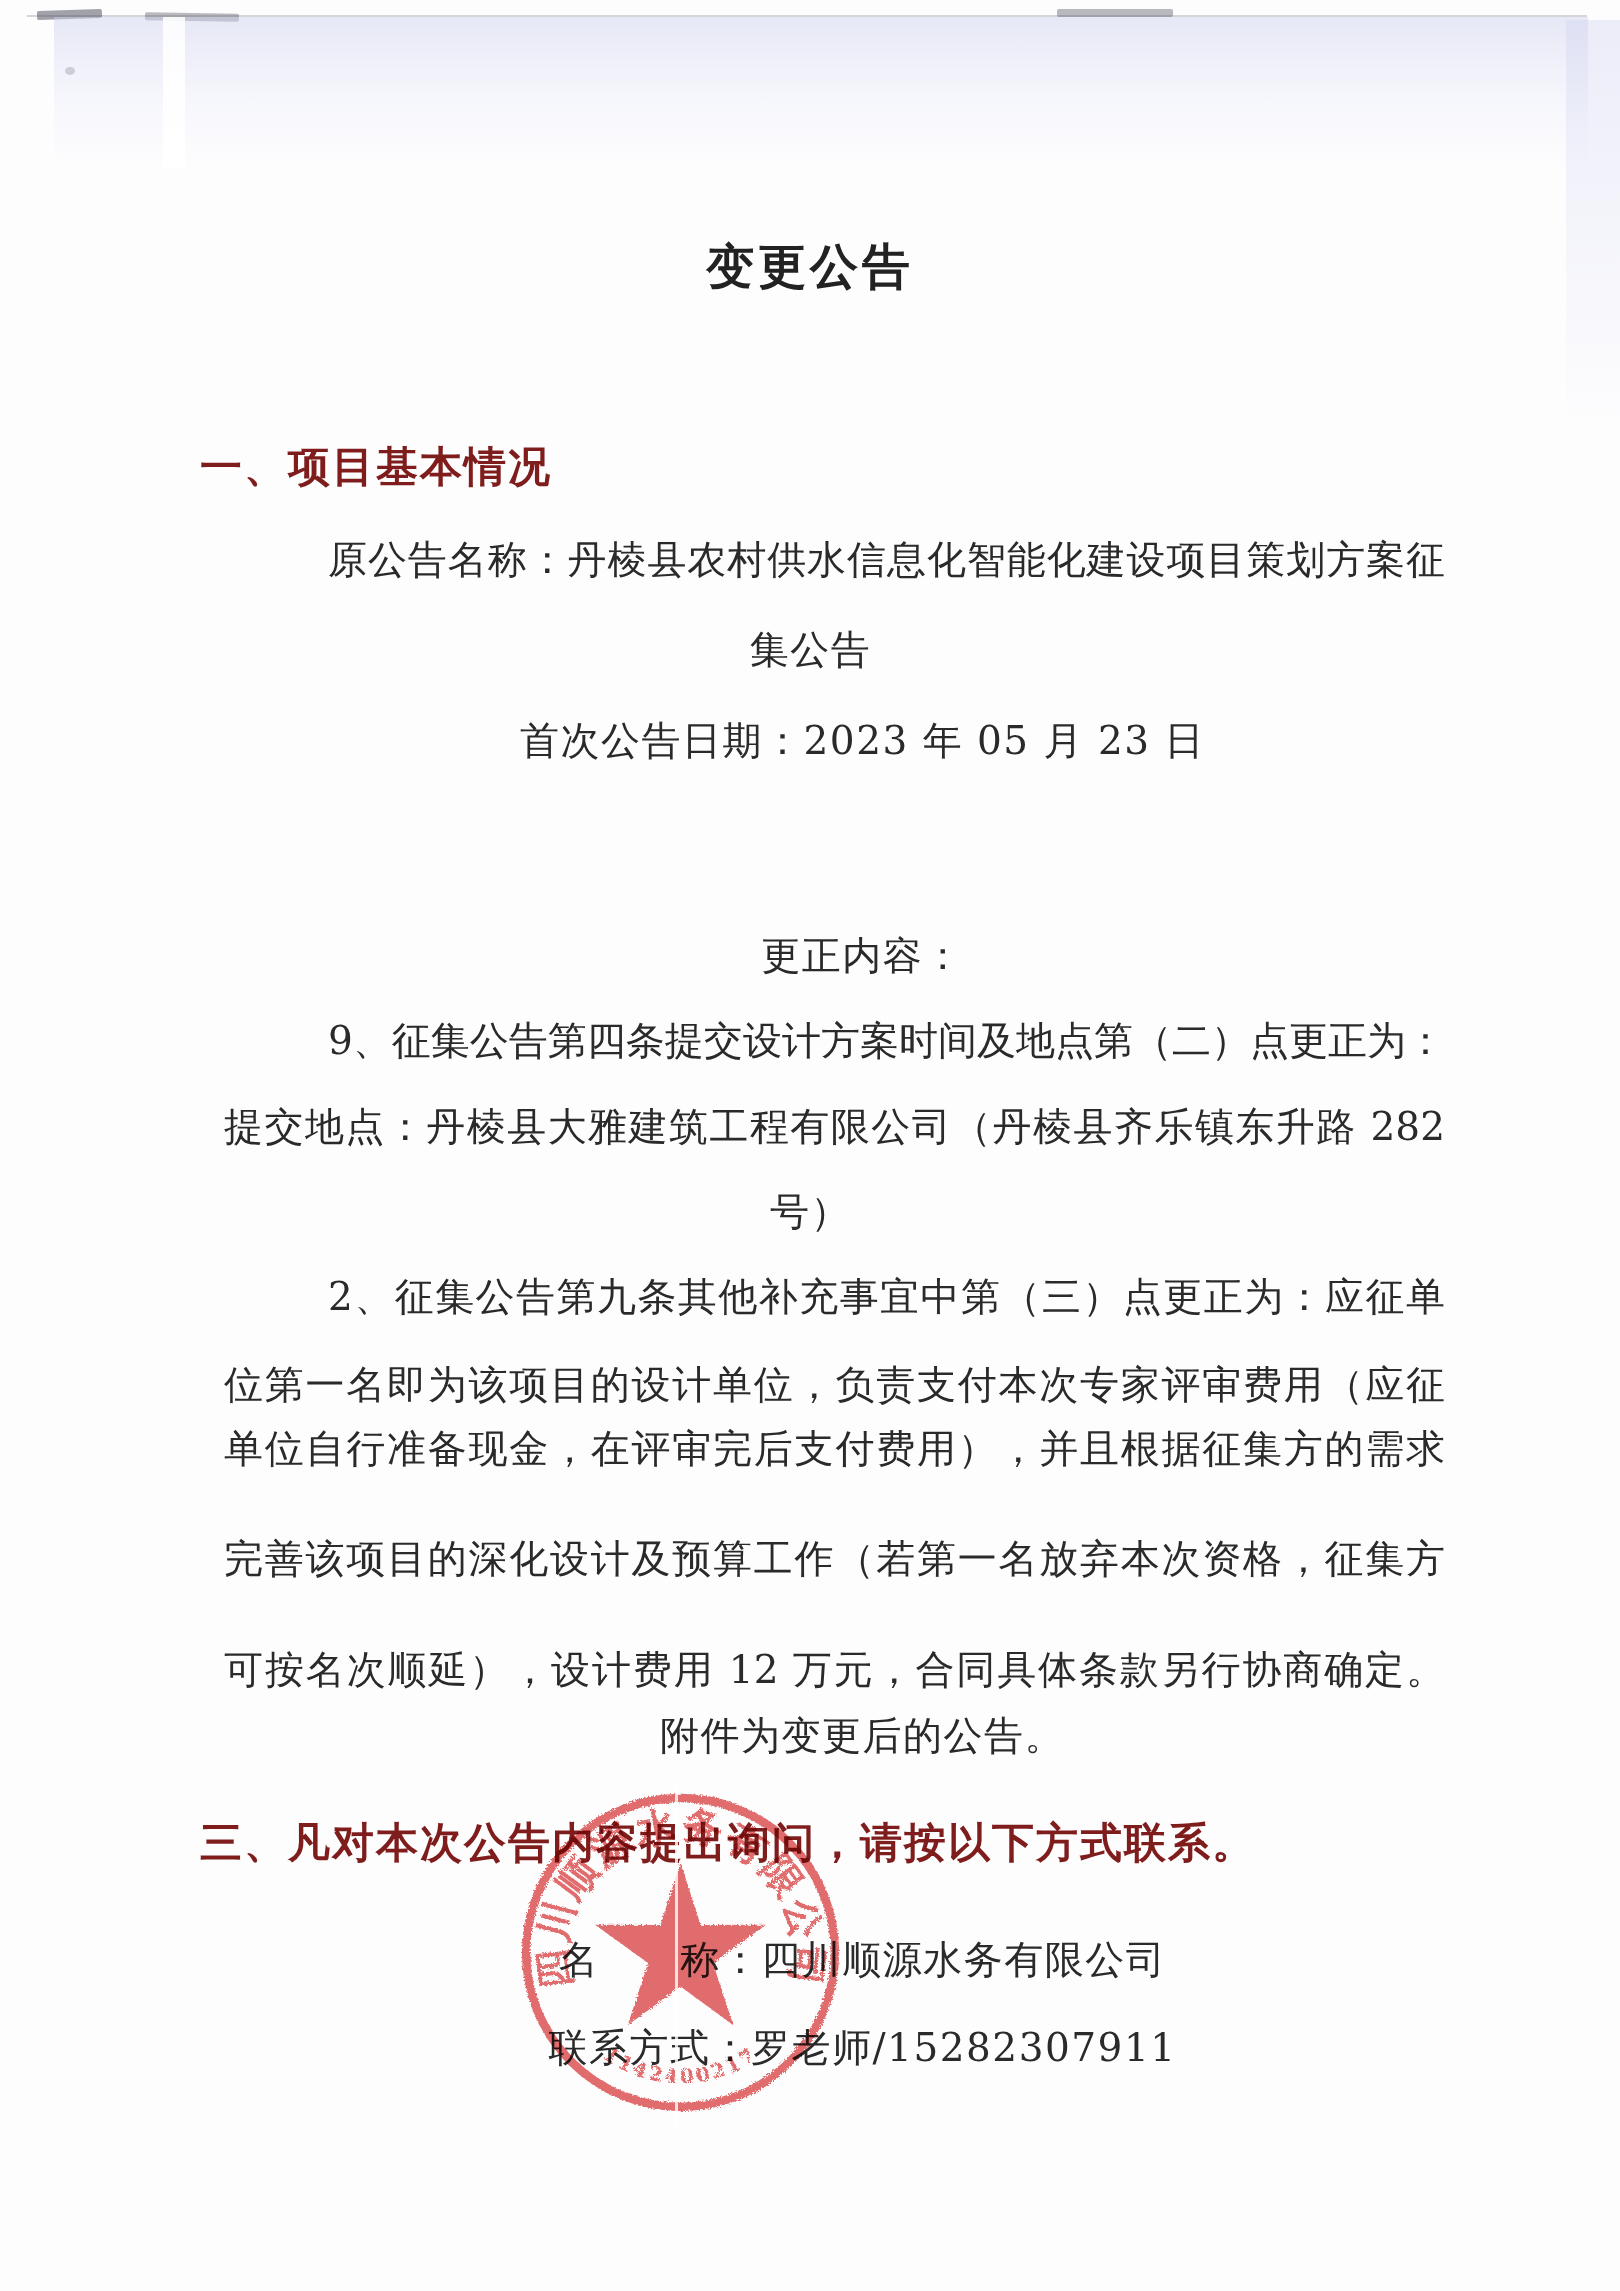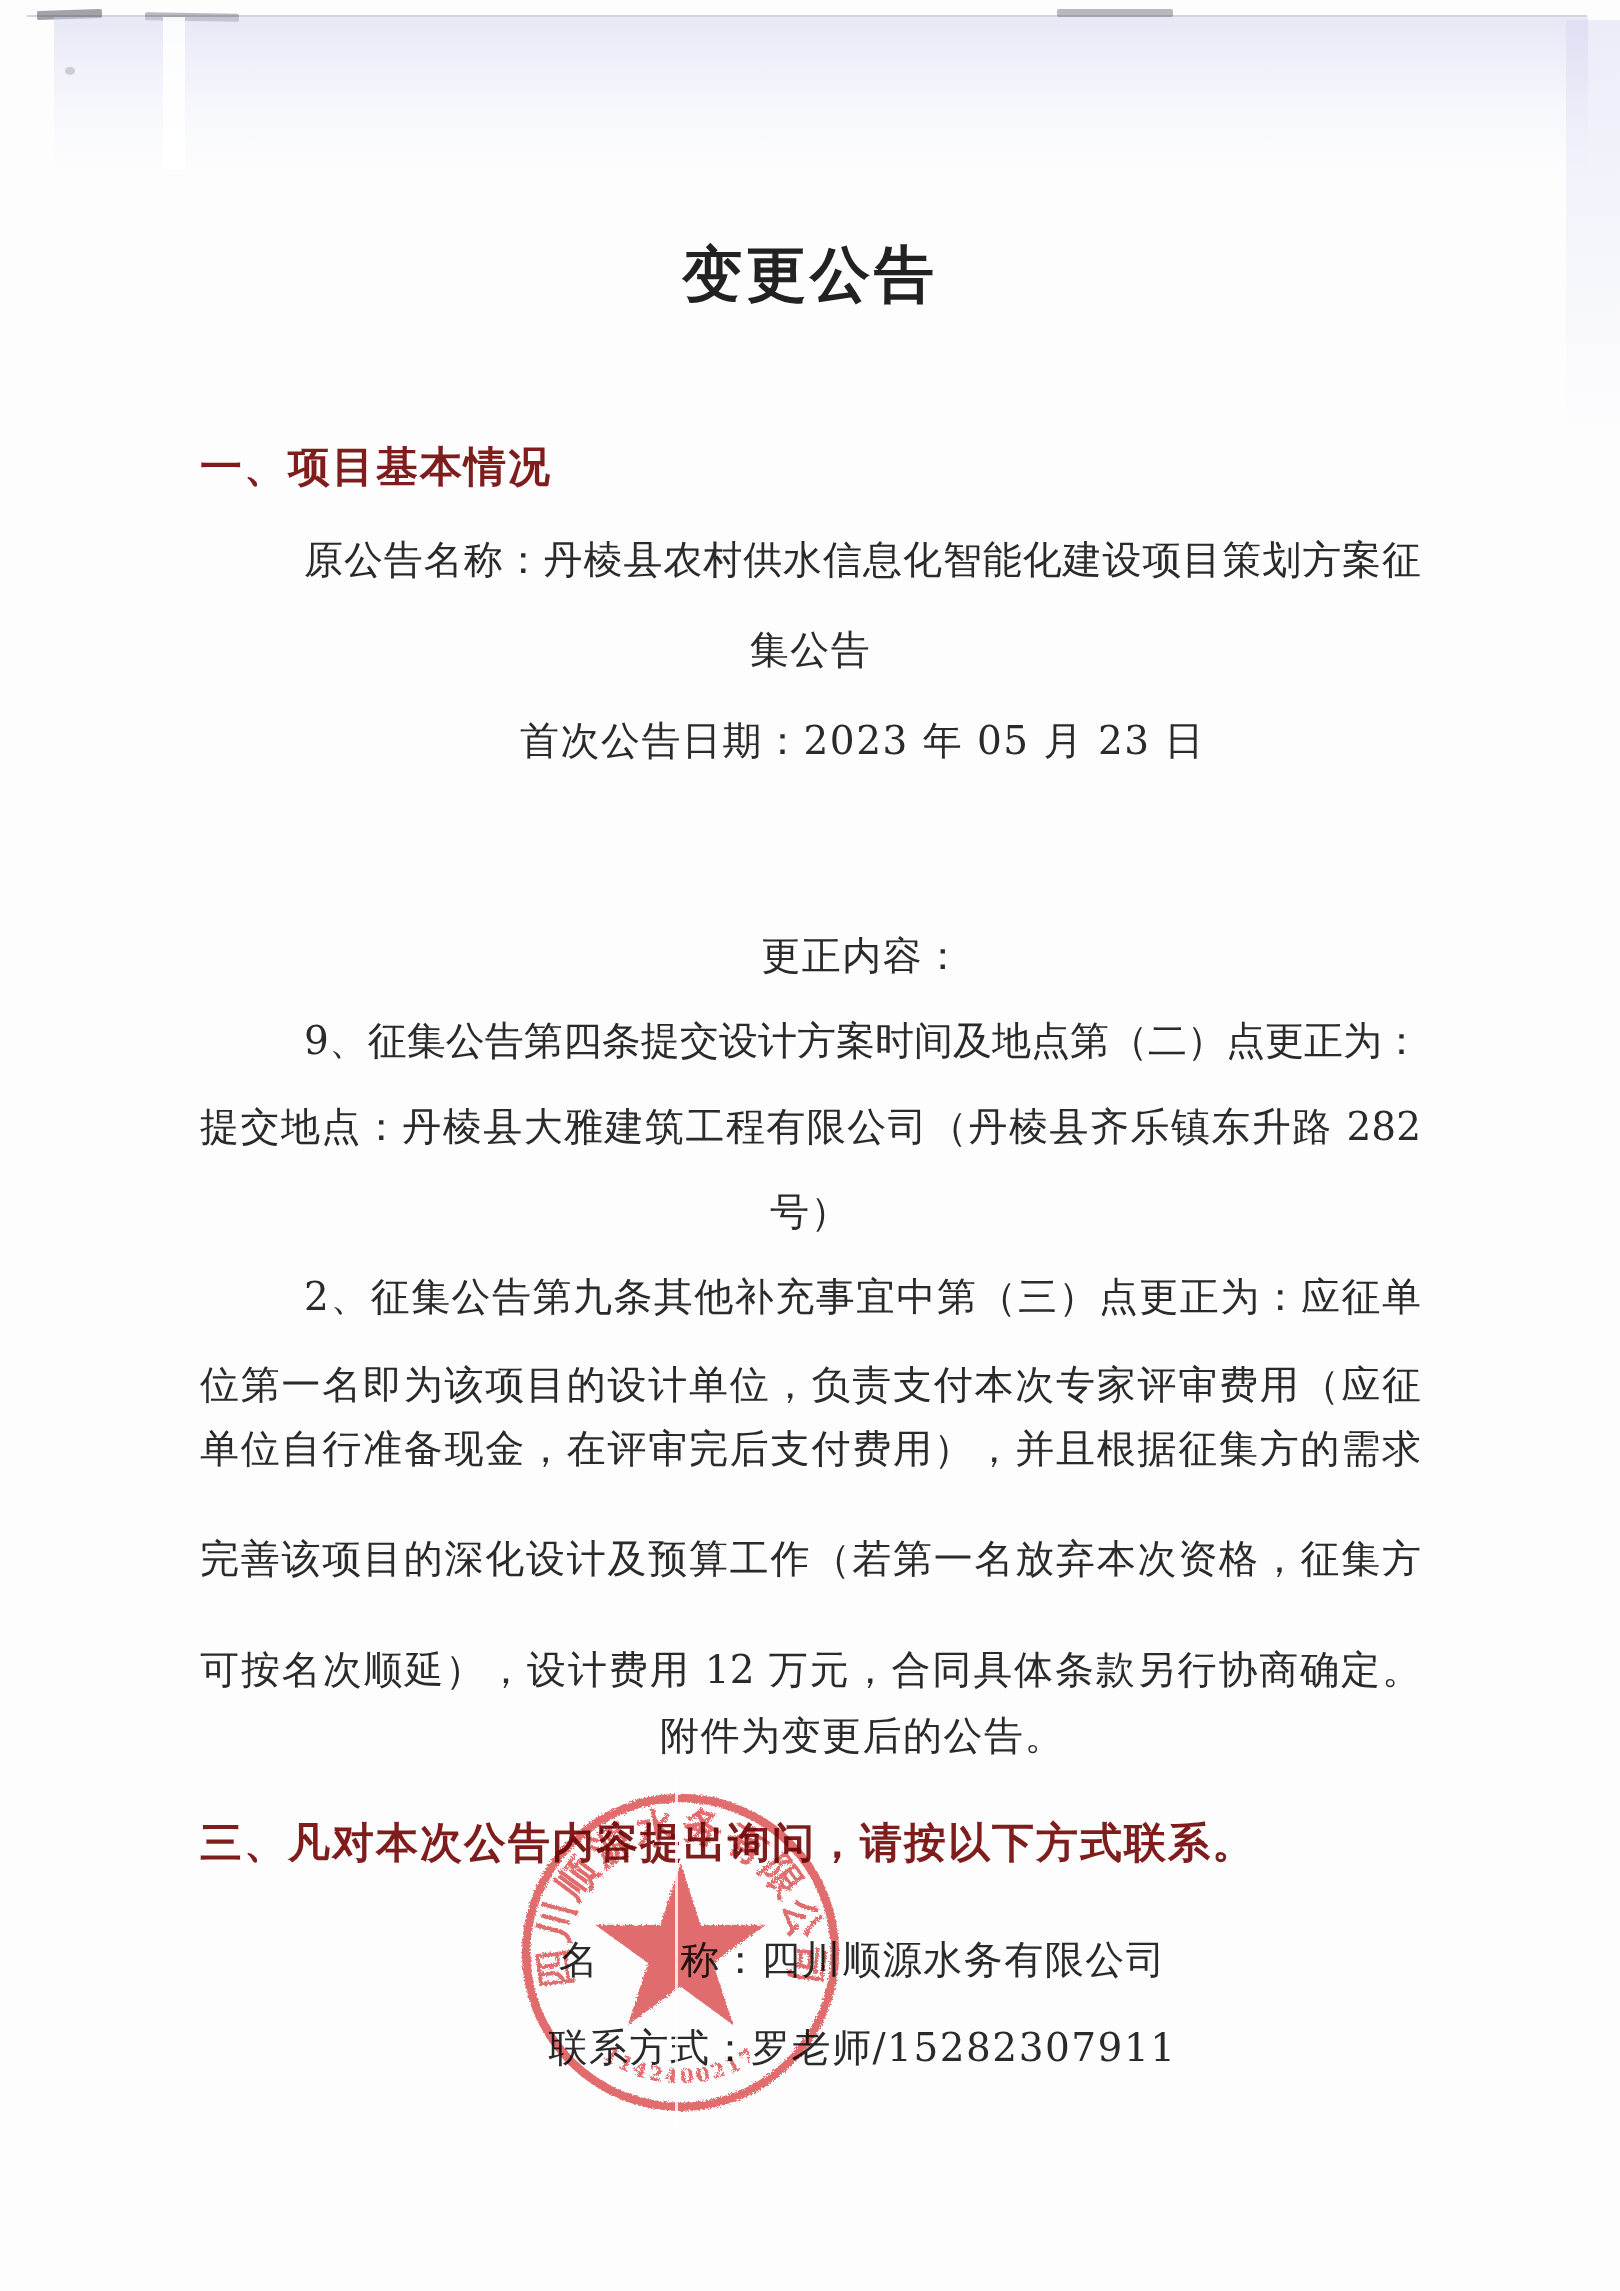--- a/index.html
+++ b/index.html
@@ -19,35 +19,35 @@
   .dash3{top:8.8px;left:1057px;width:116px;height:7.8px;background:rgba(80,82,95,.4);border-radius:2px;}
   .wash{top:16.7px;left:54px;width:1534px;height:152px;
         background:linear-gradient(180deg,rgba(206,209,236,.48),rgba(222,225,246,.22) 55%,rgba(255,255,255,0));}
   .streak{top:16.7px;left:163px;width:21.6px;height:152px;background:rgba(255,255,255,.85);}
   .rightstrip{top:19.6px;right:0;width:54px;height:412px;
         background:linear-gradient(180deg,rgba(210,213,240,.42),rgba(255,255,255,0));}
   .speck{top:67px;left:65px;width:9.8px;height:7.8px;border-radius:50%;background:rgba(120,120,130,.3);}
   
   .doc-title{
     position:absolute;top:235px;left:0;width:1620px;
-    text-align:center;font-size:60px;font-weight:bold;letter-spacing:3.9px;color:#222;
+    text-align:center;font-size:48px;font-weight:bold;letter-spacing:3.9px;color:#222;
   }
   .sec-heading{
     position:absolute;left:200px;width:1274px;
     font-family:"DejaVu Sans","Liberation Sans",sans-serif;
     font-size:42px;font-weight:700;letter-spacing:2px;color:#7f1d1d;white-space:nowrap;
   }
   .bl{
     position:absolute;left:200px;width:1221px;height:53px;
     font-size:39px;color:#2a2a2a;white-space:nowrap;
     box-sizing:border-box;
   }
   .bl.nat{letter-spacing:1.5px;text-align:center;}
   .bl.ind{padding-left:104px;}
-  .bl.jl{text-align:justify;text-align-last:justify;white-space:normal;}
+  .bl.jl{text-align:justify;text-align-last:justify;white-space:normal;margin-left:24px;}
   
   .stamp{
     position:absolute;left:510px;top:1782px;width:341px;height:341px;
     mix-blend-mode:multiply;opacity:.92;
   }
   .foldline{position:absolute;left:675px;top:1782px;width:2.9px;height:345px;background:rgba(255,255,255,.8);}
 </style>
 </head>
 <body>
 

